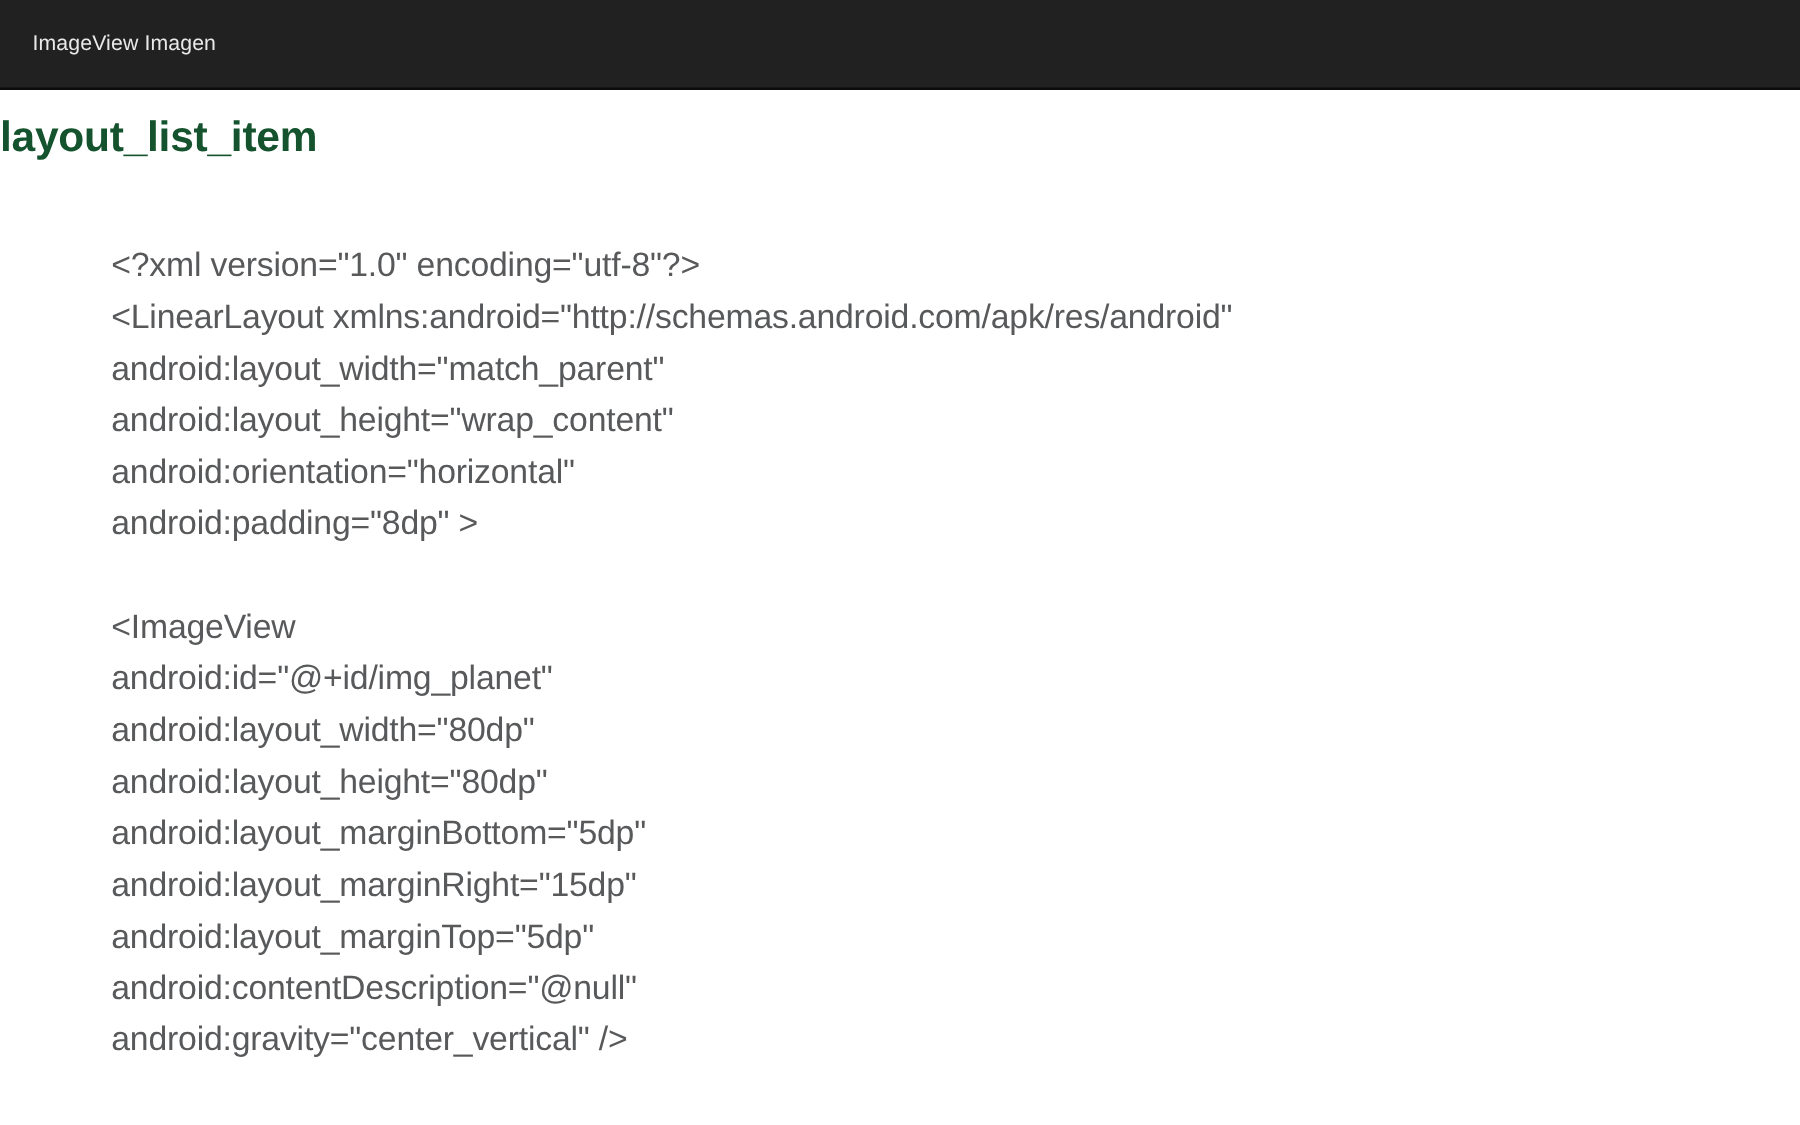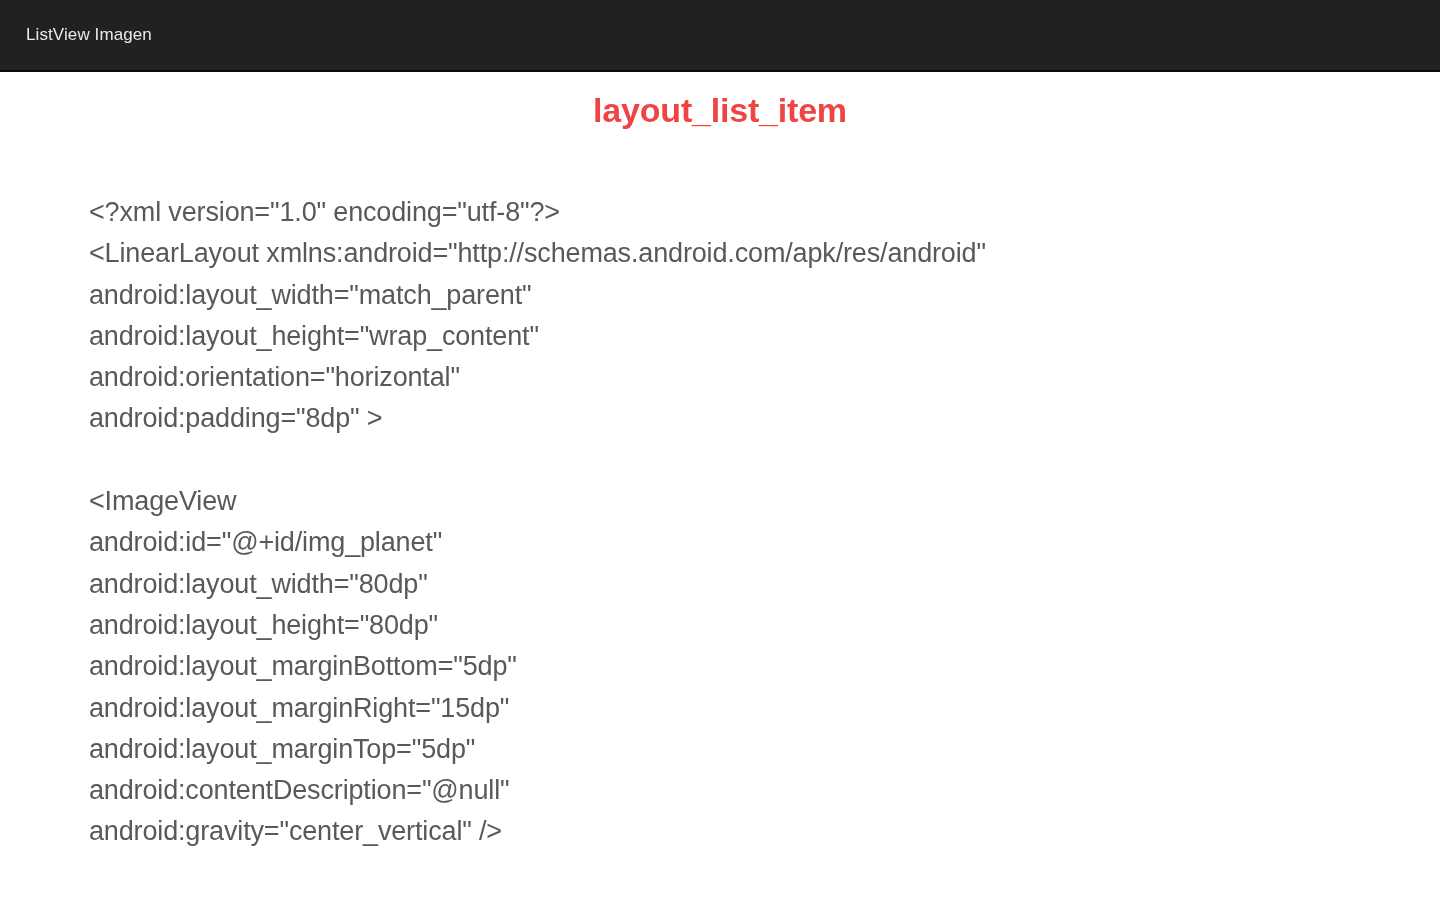--- a/index.html
+++ b/index.html
@@ -43,24 +43,24 @@
     left: 0;
     width: 1440px;
     height: 828px;
     background: #ffffff;
     overflow: hidden;
   }
 
   .page-title {
     margin: 0;
     padding-top: 18px;
-    text-align: center;
+    text-align: left;
     font-size: 34px;
     font-weight: 700;
-    color: #ef4444;
+    color: #14532d;
     letter-spacing: -0.2px;
     line-height: 40px;
   }
 
   .code-block {
     margin: 0;
     padding: 0;
     position: absolute;
     top: 120px;
     left: 89px;
@@ -77,21 +77,21 @@
     height: 41.3px;
   }
   .code-line.blank {
     height: 41.3px;
   }
 </style>
 </head>
 <body>
 
 <div class="titlebar">
-  <span class="titlebar-text">ListView Imagen</span>
+  <span class="titlebar-text">ImageView Imagen</span>
 </div>
 
 <div class="page">
 
   <h1 class="page-title">layout_list_item</h1>
 
   <pre class="code-block" id="code-block"><div class="code-line">&lt;?xml version="1.0" encoding="utf-8"?&gt;</div><div class="code-line">&lt;LinearLayout xmlns:android="http://schemas.android.com/apk/res/android"</div><div class="code-line">android:layout_width="match_parent"</div><div class="code-line">android:layout_height="wrap_content"</div><div class="code-line">android:orientation="horizontal"</div><div class="code-line">android:padding="8dp" &gt;</div><div class="code-line blank">&nbsp;</div><div class="code-line">&lt;ImageView</div><div class="code-line">android:id="@+id/img_planet"</div><div class="code-line">android:layout_width="80dp"</div><div class="code-line">android:layout_height="80dp"</div><div class="code-line">android:layout_marginBottom="5dp"</div><div class="code-line">android:layout_marginRight="15dp"</div><div class="code-line">android:layout_marginTop="5dp"</div><div class="code-line">android:contentDescription="@null"</div><div class="code-line">android:gravity="center_vertical" /&gt;</div><div class="code-line blank">&nbsp;</div><div class="code-line">&lt;RelativeLayout</div></pre>
 
 </div>
 

